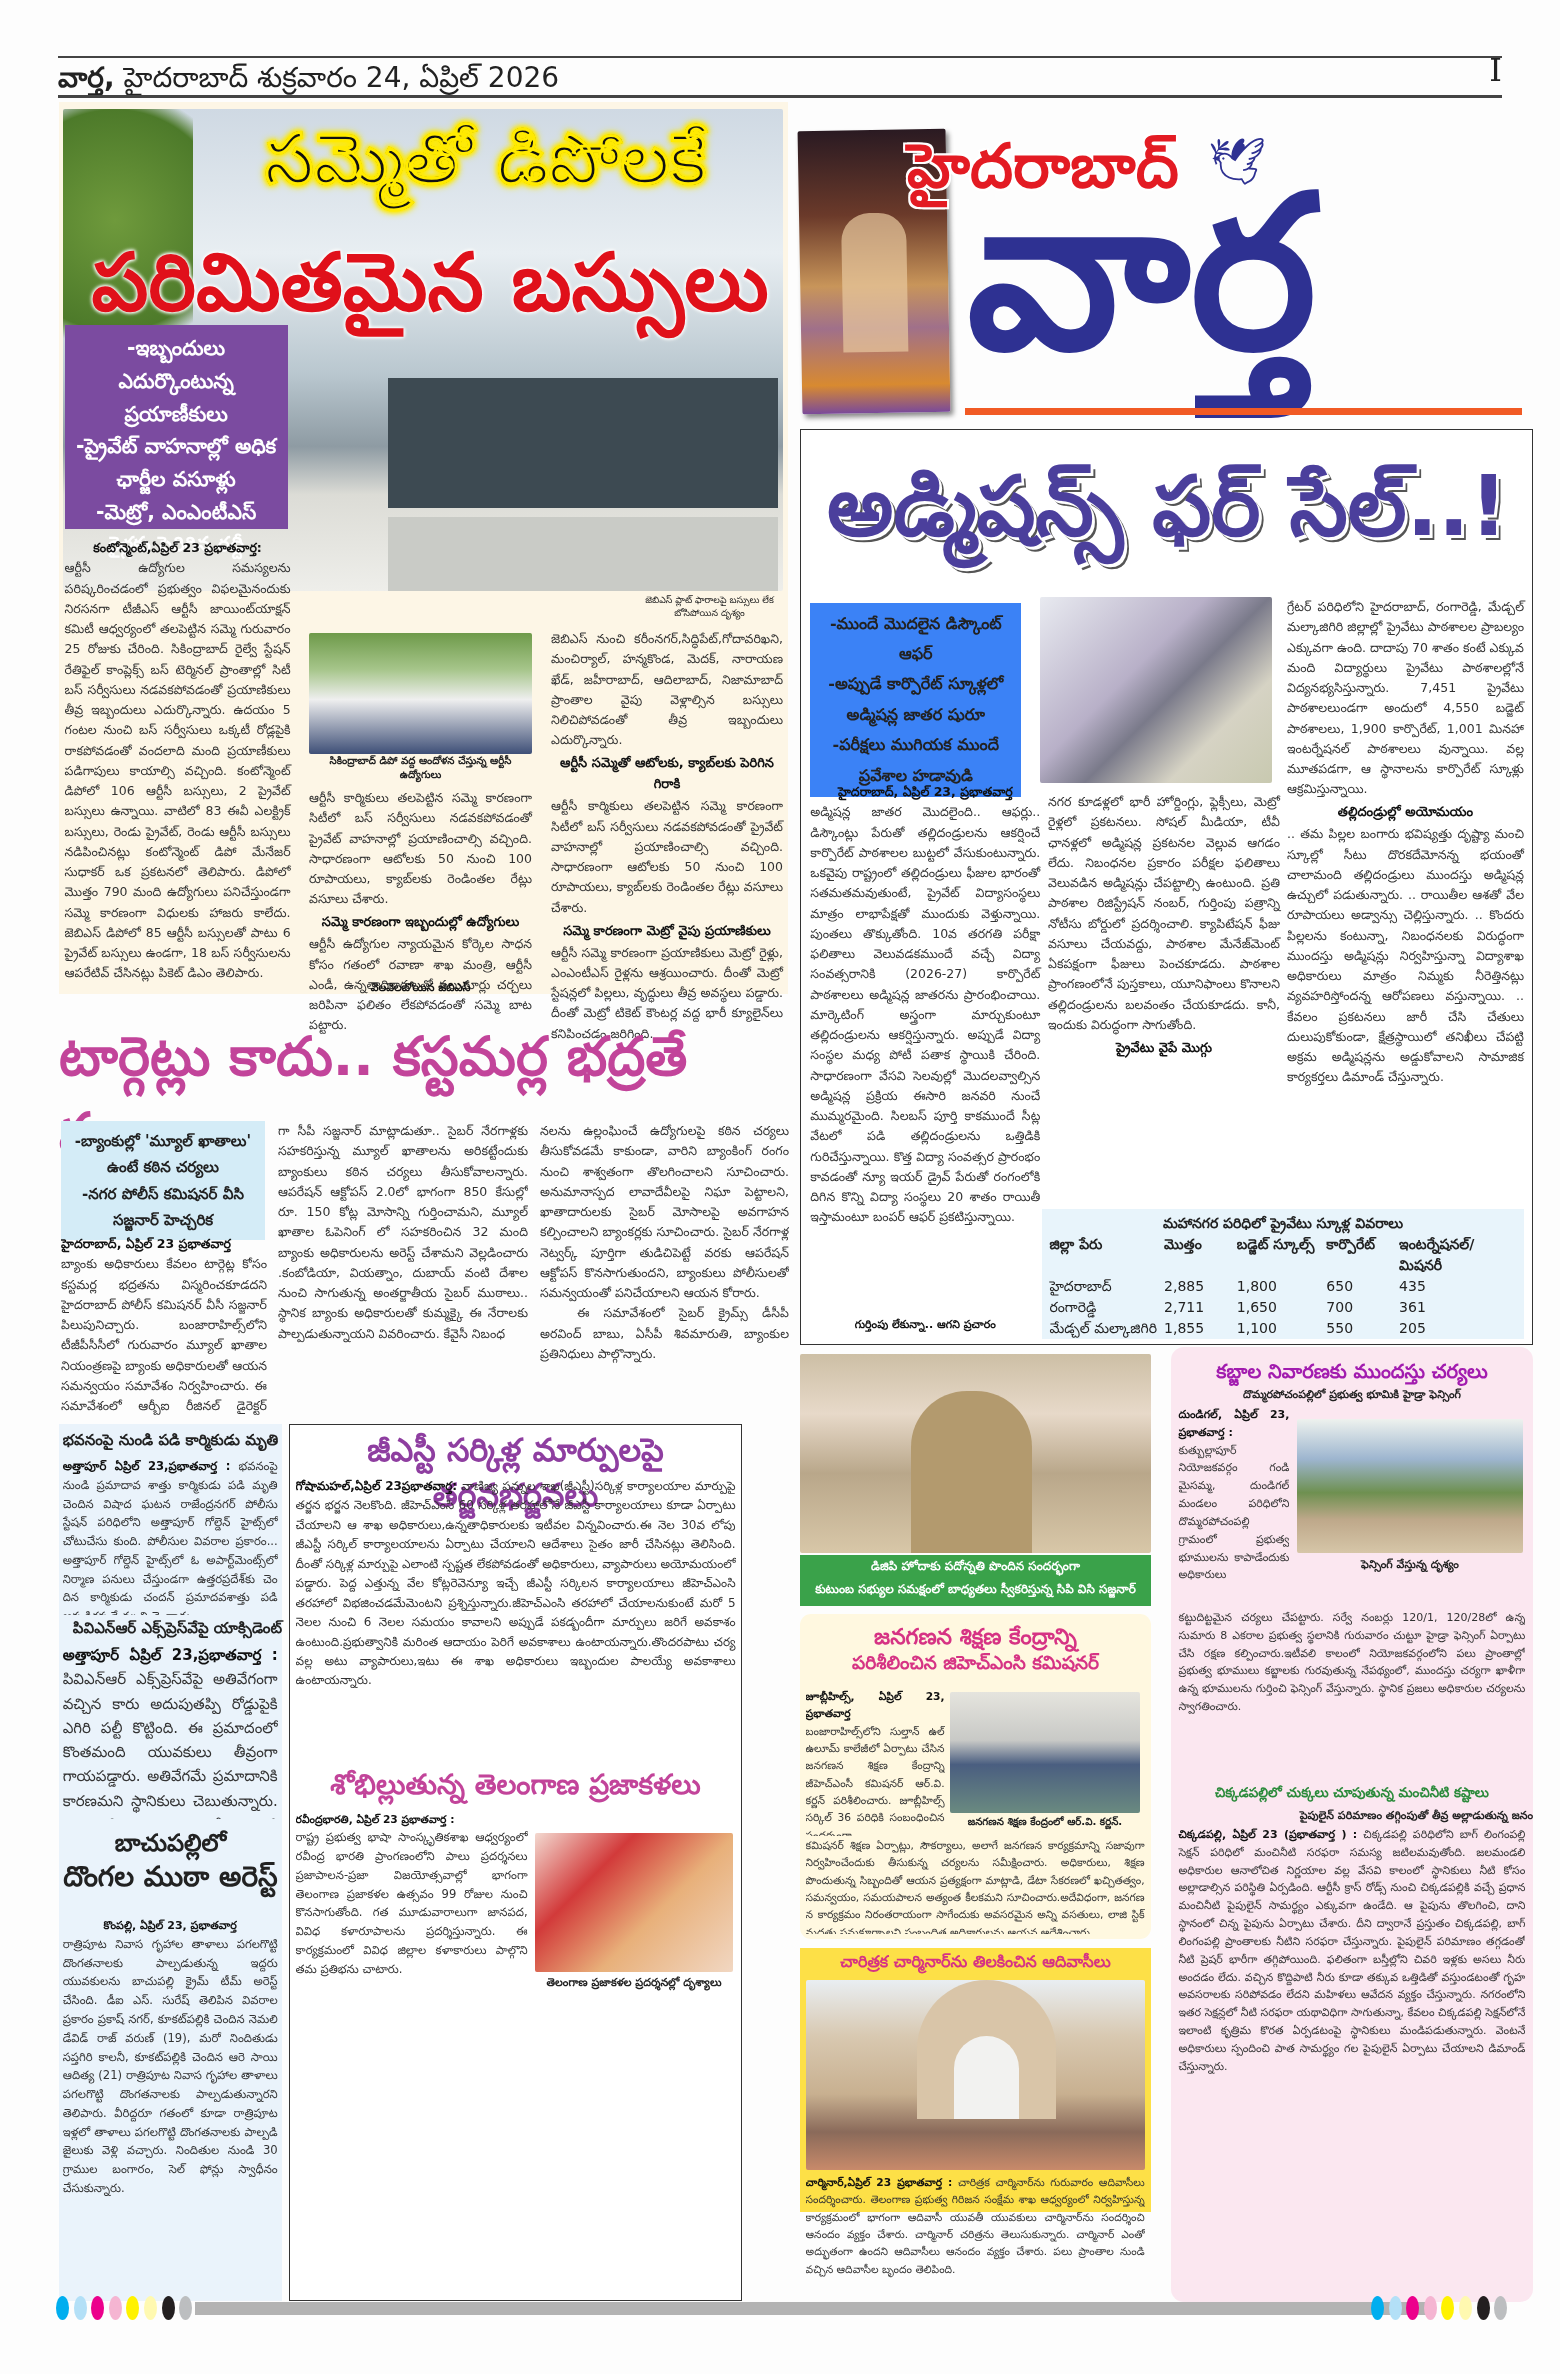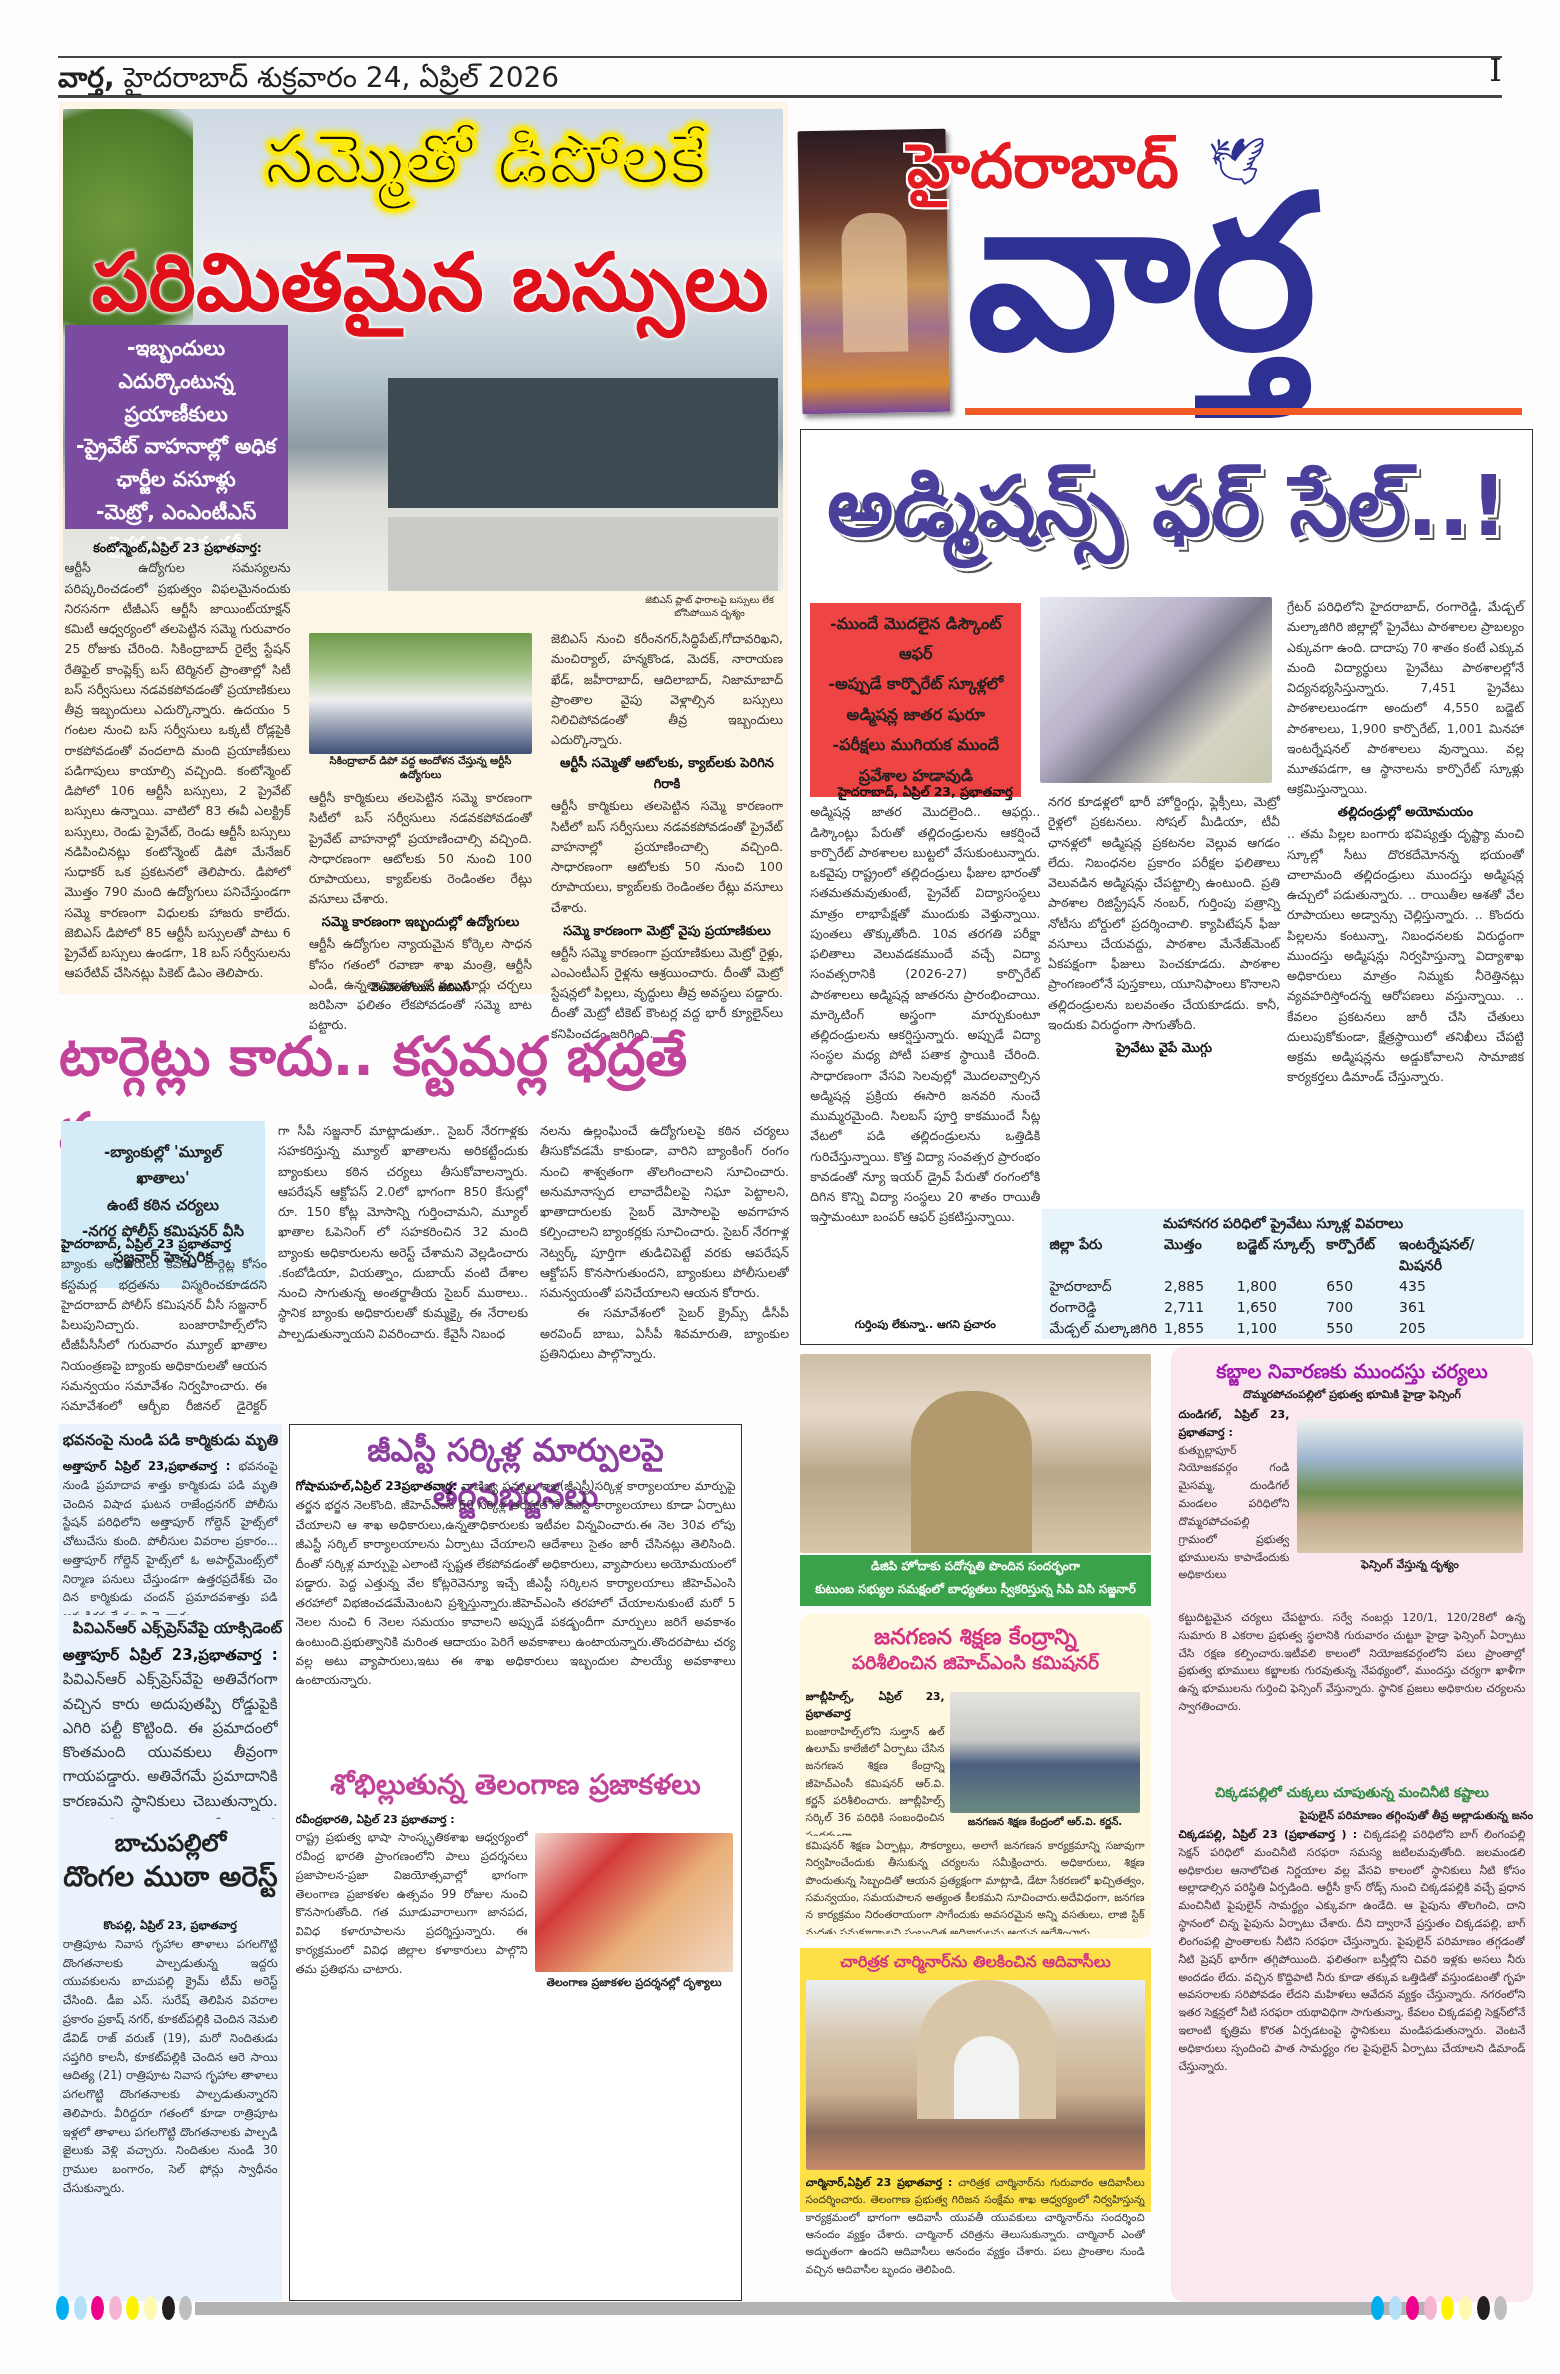--- a/index.html
+++ b/index.html
@@ -79,21 +79,21 @@
   </div>
   <div class="abs" style="left:107px;top:18.6px;font-size:61px;font-weight:bold;color:#e31b23;text-shadow:1.9px 1.9px 0 #fff,-1.9px -1.9px 0 #fff,1.9px -1.9px 0 #fff,-1.9px 1.9px 0 #fff">హైదరాబాద్</div>
   <div class="abs" style="left:408px;top:23px;font-size:46px;color:#2e3192">🕊</div>
   <div class="abs" style="left:167px;top:56px;font-size:213px;font-weight:bold;color:#2e3192;line-height:1">వార్త</div>
   <div class="abs" style="left:165px;top:297px;width:557px;height:7.4px;background:#f15a24"></div>
 </div>
 <div class="abs" style="left:800px;top:429px;width:733px;height:0.9px;background:#888"></div>
 
 <div class="box" style="left:800px;top:429px;width:733px;height:916px;background:#fff">
   <div class="abs" style="left:9.3px;top:28px;width:714px;text-align:center;font-size:83px;font-weight:bold;color:#4b3f9c;text-shadow:2.8px 2.8px 0 #fff,4.6px 4.6px 0 #555">అడ్మిషన్స్ ఫర్ సేల్..!</div>
-  <div class="abs" style="left:9.3px;top:173px;width:211px;background:#ef4444;padding:5.6px;font-size:16px;line-height:1.9;text-align:center;font-weight:bold">
+  <div class="abs" style="left:9.3px;top:173px;width:211px;background:#3b82f6;padding:5.6px;font-size:16px;line-height:1.9;text-align:center;font-weight:bold">
     <div>-ముందే మొదలైన డిస్కౌంట్ ఆఫర్</div>
     <div>-అప్పుడే కార్పొరేట్ స్కూళ్లలో</div>
     <div>అడ్మిషన్ల జాతర షురూ</div>
     <div>-పరీక్షలు ముగియక ముందే</div>
     <div>ప్రవేశాల హడావుడి</div>
   </div>
   <div class="photo" style="left:239px;top:167px;width:232px;height:186px;background:linear-gradient(135deg,#e8eaf0 0%,#b8b0c8 40%,#7a7a8a 55%,#d6d3c4 75%,#c8c9b0 100%)"></div>
   <div class="abs col-text" style="left:9.3px;top:352px;width:230px">
     <div class="dateline" style="text-align:center">హైదరాబాద్, ఏప్రిల్ 23, ప్రభాతవార్త</div>
     <div>అడ్మిషన్ల జాతర మొదలైంది.. ఆఫర్లు.. డిస్కౌంట్లు పేరుతో తల్లిదండ్రులను ఆకర్షించే కార్పొరేట్ పాఠశాలల బుట్టలో వేసుకుంటున్నారు. ఒకవైపు రాష్ట్రంలో తల్లిదండ్రులు ఫీజుల భారంతో సతమతమవుతుంటే, ప్రైవేట్ విద్యాసంస్థలు మాత్రం లాభాపేక్షతో ముందుకు వెళ్తున్నాయి. పుంతలు తొక్కుతోంది. 10వ తరగతి పరీక్షా ఫలితాలు వెలువడకముందే వచ్చే విద్యా సంవత్సరానికి (2026-27) కార్పొరేట్ పాఠశాలలు అడ్మిషన్ల జాతరను ప్రారంభించాయి. మార్కెటింగ్ అస్త్రంగా మార్చుకుంటూ తల్లిదండ్రులను ఆకర్షిస్తున్నారు. అప్పుడే విద్యా సంస్థల మధ్య పోటీ పతాక స్థాయికి చేరింది. సాధారణంగా వేసవి సెలవుల్లో మొదలవ్వాల్సిన అడ్మిషన్ల ప్రక్రియ ఈసారి జనవరి నుంచే ముమ్మరమైంది. సిలబస్ పూర్తి కాకముందే సీట్ల వేటలో పడి తల్లిదండ్రులను ఒత్తిడికి గురిచేస్తున్నాయి. కొత్త విద్యా సంవత్సర ప్రారంభం కావడంతో న్యూ ఇయర్ డ్రైవ్ పేరుతో రంగంలోకి దిగిన కొన్ని విద్యా సంస్థలు 20 శాతం రాయితీ ఇస్తామంటూ బంపర్ ఆఫర్ ప్రకటిస్తున్నాయి.</div>
@@ -129,21 +129,21 @@
       <div>1,855</div>
       <div>1,100</div>
       <div>550</div>
       <div>205</div>
     </div>
   </div>
   <div class="abs sub" style="left:9.3px;top:886px;width:230px;font-size:11px">గుర్తింపు లేకున్నా.. ఆగని ప్రచారం</div>
 </div>
 
 <div class="abs" style="left:59px;top:1025px;width:729px;text-align:left;font-size:54px;font-weight:bold;color:#c2449a">టార్గెట్లు కాదు.. కస్టమర్ల భద్రతే ముఖ్యం</div>
-<div class="abs" style="left:61px;top:1121px;width:204px;background:#d4ecf7;padding:18px;font-size:15px;line-height:1.75;text-align:center;font-weight:bold">
+<div class="abs" style="left:61px;top:1121px;width:204px;background:#d4ecf7;padding:7px;font-size:15px;line-height:1.75;text-align:center;font-weight:bold">
   <div>-బ్యాంకుల్లో 'మ్యూల్ ఖాతాలు'</div>
   <div>ఉంటే కఠిన చర్యలు</div>
   <div>-నగర పోలీస్ కమిషనర్ వీసి</div>
   <div>సజ్జనార్ హెచ్చరిక</div>
 </div>
 <div class="abs col-text" style="left:61px;top:1234px;width:206px;height:181px;overflow:hidden">
   <div class="dateline">హైదరాబాద్, ఏప్రిల్ 23 ప్రభాతవార్త</div>
   <div>బ్యాంకు అధికారులు కేవలం టార్గెట్ల కోసం కస్టమర్ల భద్రతను విస్మరించకూడదని హైదరాబాద్ పోలీస్ కమిషనర్ వీసీ సజ్జనార్ పిలుపునిచ్చారు. బంజారాహిల్స్‌లోని టీజీపీసీసీలో గురువారం మ్యూల్ ఖాతాల నియంత్రణపై బ్యాంకు అధికారులతో ఆయన సమన్వయం సమావేశం నిర్వహించారు. ఈ సమావేశంలో ఆర్బీఐ రీజినల్ డైరెక్టర్ చిన్మయ్ కుమార్, అడిషనల్ సీపీ ఎం.శ్రీనివాసులుతో పాటు 45 ప్రభుత్వ, ప్రైవేటు బ్యాంకులకు చెందిన 75 మంది ఉన్నతాధికారులు హాజరయ్యారు ఈ సందర్భం</div>
 </div>
 <div class="abs col-text" style="left:278px;top:1121px;width:250px;height:295px;overflow:hidden">గా సీపీ సజ్జనార్ మాట్లాడుతూ.. సైబర్ నేరగాళ్లకు సహకరిస్తున్న మ్యూల్ ఖాతాలను అరికట్టేందుకు బ్యాంకులు కఠిన చర్యలు తీసుకోవాలన్నారు. ఆపరేషన్ ఆక్టోపస్ 2.0లో భాగంగా 850 కేసుల్లో రూ. 150 కోట్ల మోసాన్ని గుర్తించామని, మ్యూల్ ఖాతాల ఓపెనింగ్ లో సహకరించిన 32 మంది బ్యాంకు అధికారులను అరెస్ట్ చేశామని వెల్లడించారు .కంబోడియా, వియత్నాం, దుబాయ్ వంటి దేశాల నుంచి సాగుతున్న అంతర్జాతీయ సైబర్ ముఠాలు.. స్థానిక బ్యాంకు అధికారులతో కుమ్మక్కై ఈ నేరాలకు పాల్పడుతున్నాయని వివరించారు. కేవైసీ నిబంధ</div>

